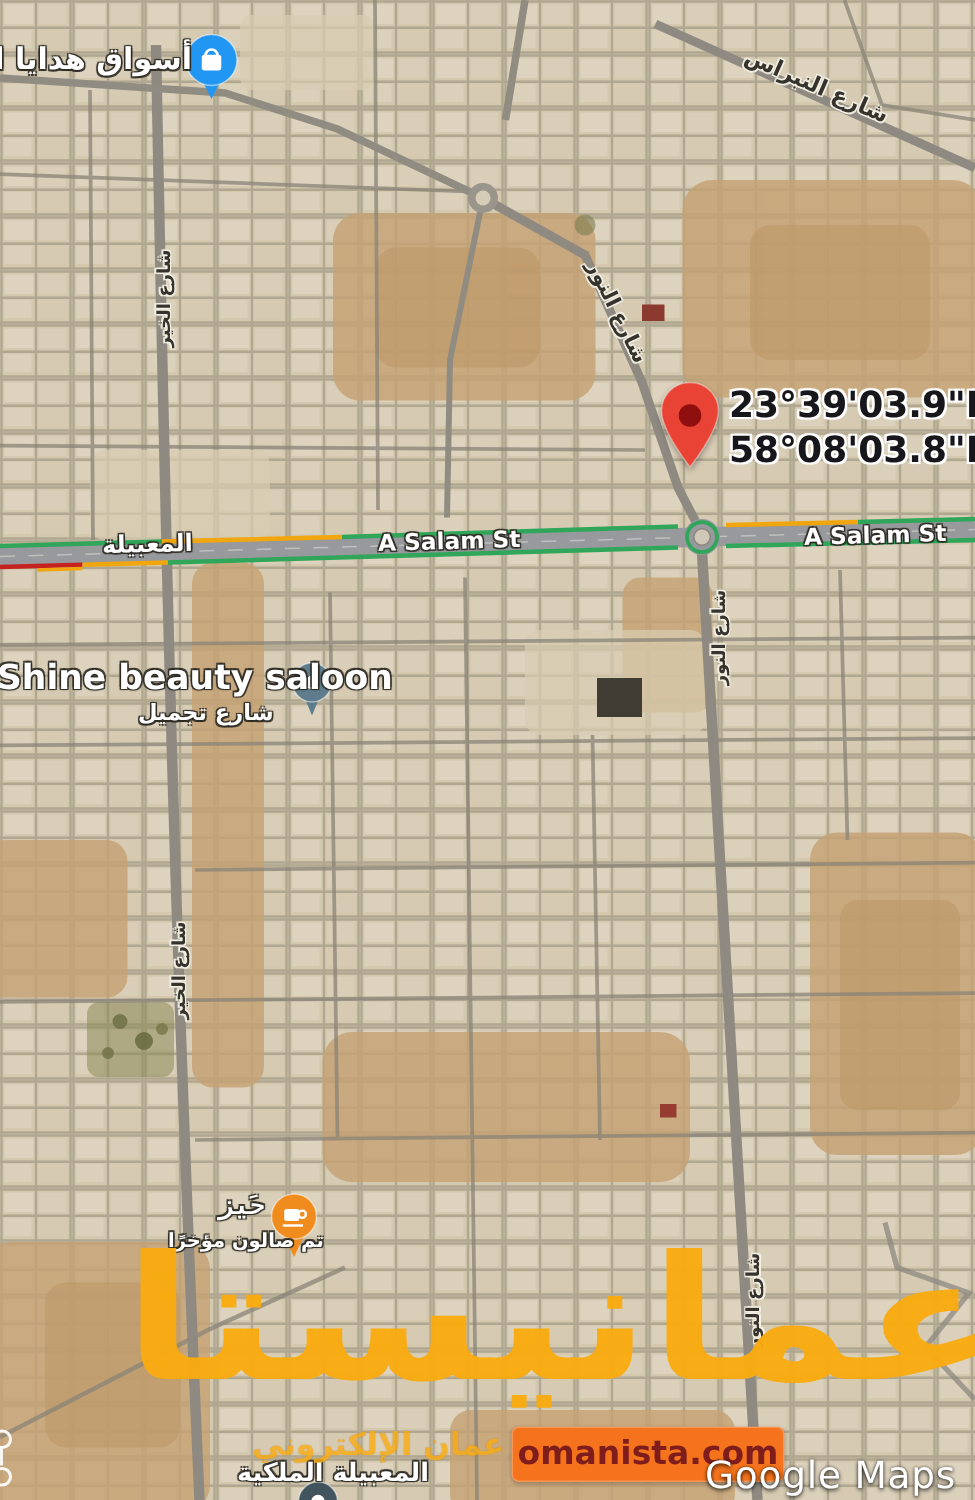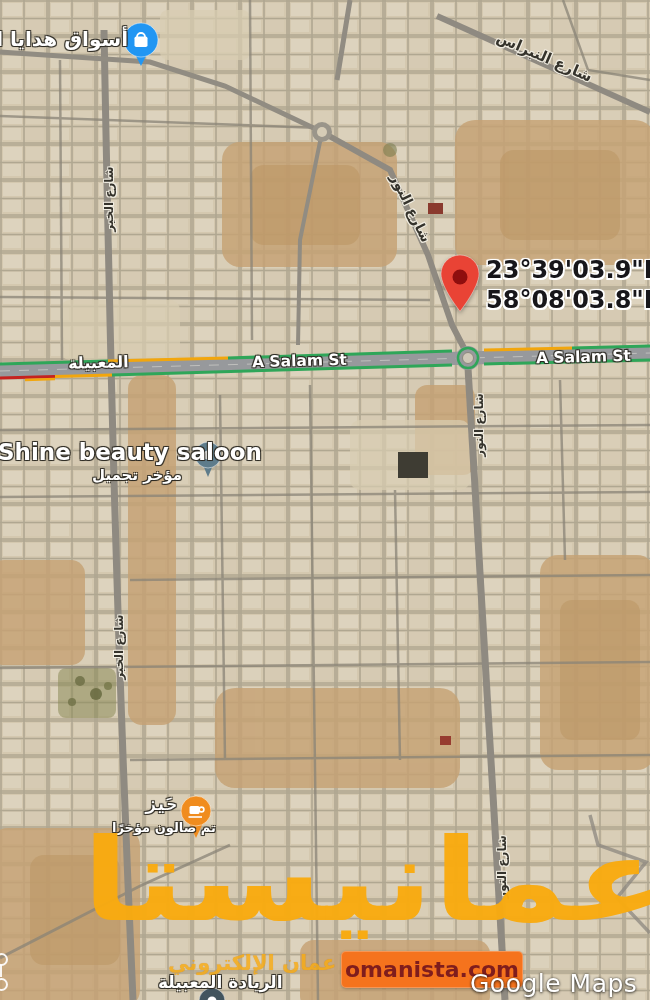--- a/index.html
+++ b/index.html
@@ -209,31 +209,31 @@
     <div>58°08'03.8"E</div>
   </div>
 
   <div class="ov halo-dark" style="left:68px;top:353px;font-size:16px;transform:rotate(-1.5deg);direction:rtl;">المعبيلة</div>
 
   <div class="ov halo-dark" style="left:252px;top:352px;font-size:15.5px;transform:rotate(-1.6deg);">A Salam St</div>
 
   <div class="ov halo-dark" style="left:536px;top:348px;font-size:15.5px;transform:rotate(-1.6deg);">A Salam St</div>
 
   <div class="ov halo-dark" style="left:-2px;top:439px;font-size:23px;">Shine beauty saloon</div>
-  <div class="ov halo-dark" style="left:92px;top:466px;font-size:15px;direction:rtl;">مؤخر تجميل</div>
+  <div class="ov halo-dark" style="left:92px;top:466px;font-size:15px;direction:rtl;">شارع تجميل</div>
 
   <div class="ov halo-light vlabel" style="left:74px;top:192px;width:70px;">شارع الخير</div>
   <div class="ov halo-light vlabel" style="left:84px;top:640px;width:70px;">شارع الخير</div>
   <div class="ov halo-light vlabel" style="left:444px;top:418px;width:70px;">شارع النور</div>
   <div class="ov halo-light vlabel" style="left:467px;top:860px;width:70px;">شارع النور</div>
 
   <div class="ov halo-dark" style="left:146px;top:794px;font-size:17px;direction:rtl;font-family:Liberation Mono, monospace;">حَيز</div>
   <div class="ov halo-dark" style="left:112px;top:820px;font-size:13px;direction:rtl;">تم صالون مؤخرًا</div>
 
-  <div class="ov halo-dark" style="left:158px;top:972px;font-size:17px;direction:rtl;">الريادة المعبيلة</div>
+  <div class="ov halo-dark" style="left:158px;top:972px;font-size:17px;direction:rtl;">المعبيلة الملكية</div>
 
   <div class="ov wm-title" style="left:95px;top:818px;width:560px;">عمانيستا</div>
   <div class="ov wm-sub" style="left:168px;top:951px;">سوق عمان الإلكتروني</div>
   <div class="ov badge" style="left:341px;top:951px;">omanista.com</div>
 
   <div class="ov gmaps" style="left:470px;top:969px;">Google Maps</div>
 
   <div>
     <div class="edge-ring" style="left:-5px;top:953px;"></div>
     <div class="edge-ring" style="left:-5px;top:978px;"></div>

